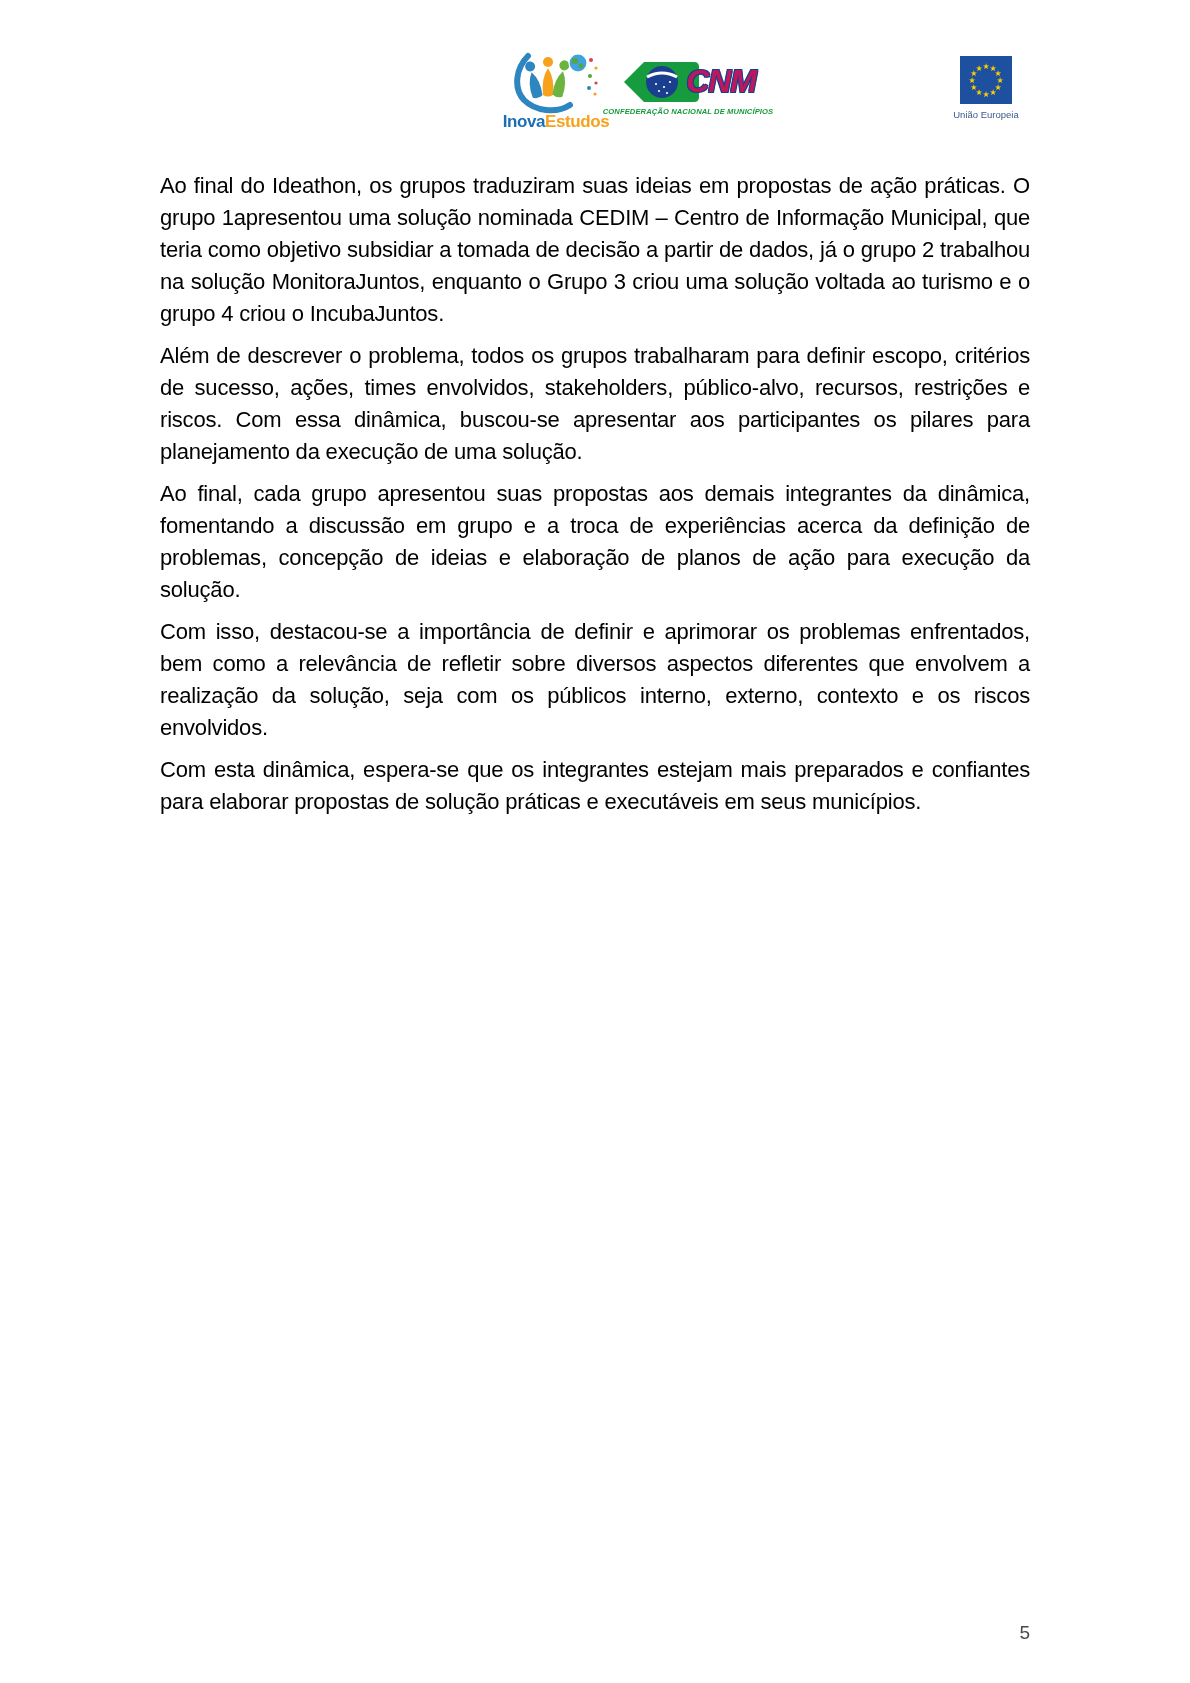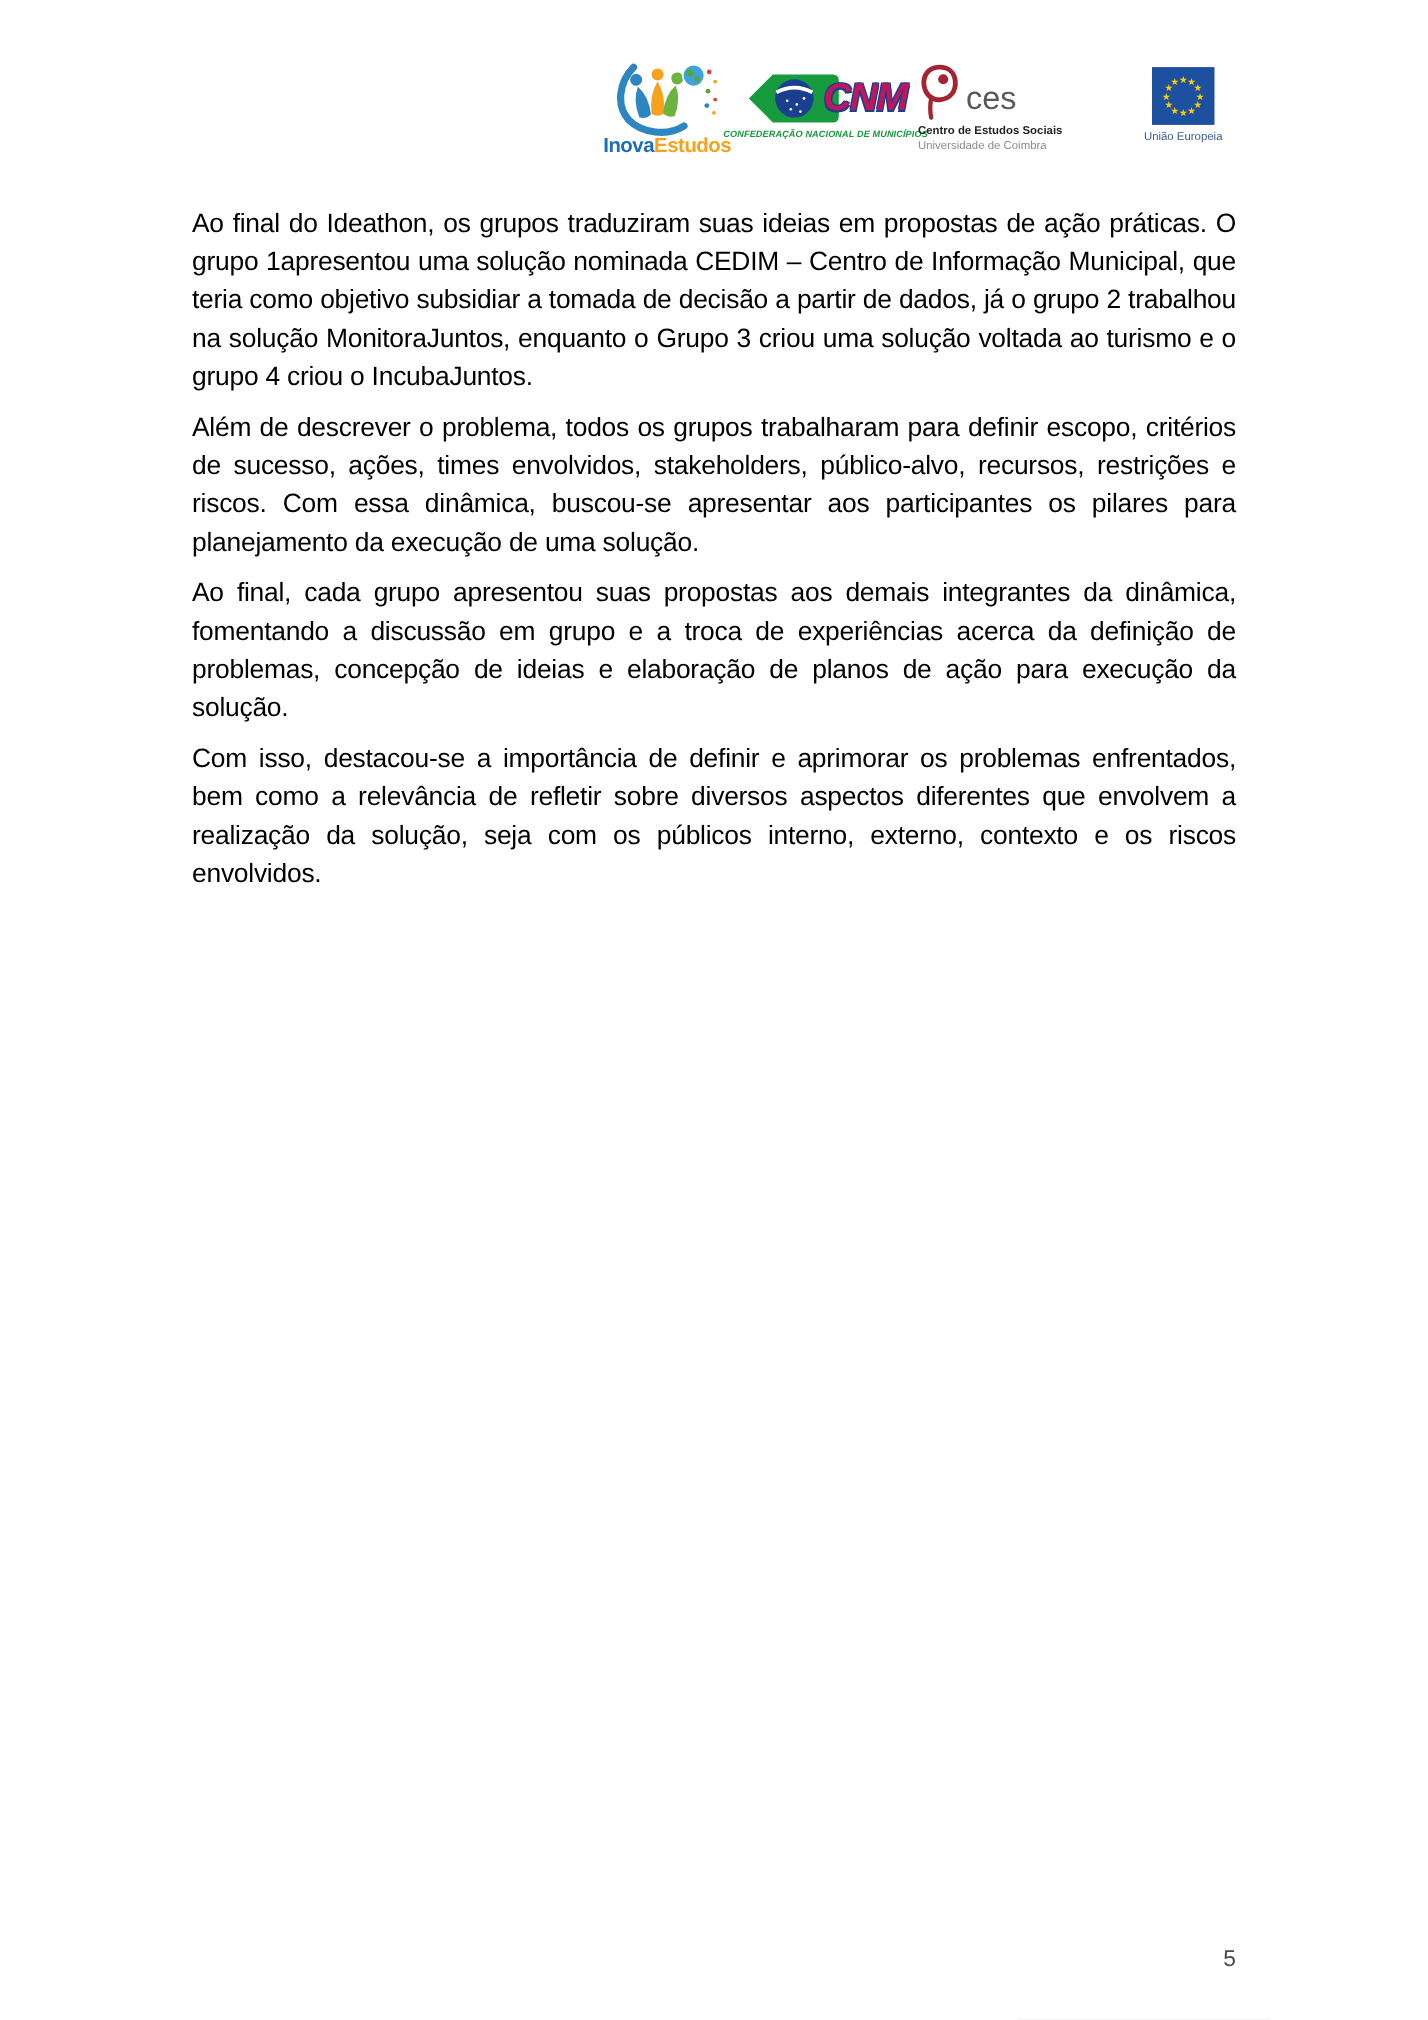--- a/index.html
+++ b/index.html
@@ -106,32 +106,20 @@
           <circle cx="44" cy="27" r="1.1" fill="#ffffff"></circle>
           <circle cx="50" cy="22" r="1.1" fill="#ffffff"></circle>
           <circle cx="39" cy="31" r="1.1" fill="#ffffff"></circle>
           <circle cx="47" cy="33" r="1.1" fill="#ffffff"></circle>
         </svg>
         <span class="cnm-acronym">CNM</span>
       </div>
       <div class="cnm-caption">CONFEDERAÇÃO NACIONAL DE MUNICÍPIOS</div>
     </div>
 
-    <div class="logo logo-ces">
-      <div class="ces-top">
-        <svg width="38" height="48" viewBox="0 0 38 48">
-          <path d="M18,4 C8,4 4,12 5,19 C6,27 12,32 19,31 C27,30 32,24 31,15 C30,8 25,4 18,4 Z" stroke="#a32531" stroke-width="4" fill="none" stroke-linecap="round"></path>
-          <circle cx="21" cy="14" r="4.2" fill="#a32531"></circle>
-          <path d="M11,30 C10,35 10,41 11,46" stroke="#a32531" stroke-width="3.6" fill="none" stroke-linecap="round"></path>
-        </svg>
-        <span class="ces-acronym">ces</span>
-      </div>
-      <div class="ces-caption1">Centro de Estudos Sociais</div>
-      <div class="ces-caption2">Universidade de Coimbra</div>
-    </div>
 
     <div class="logo logo-eu">
       <svg class="eu-flag" width="52" height="48" viewBox="0 0 52 48">
         <rect x="0" y="0" width="52" height="48" fill="#1e50a0"></rect>
         <g fill="#ffcc00" font-size="8" text-anchor="middle" font-family="'DejaVu Sans',sans-serif">
           <text x="26" y="13">★</text>
           <text x="33" y="14.9">★</text>
           <text x="38.1" y="20">★</text>
           <text x="40" y="27">★</text>
           <text x="38.1" y="34">★</text>
@@ -147,17 +135,18 @@
       <div class="eu-caption">União Europeia</div>
     </div>
 
   </div>
 
   <div class="content">
     <p>Ao final do Ideathon, os grupos traduziram suas ideias em propostas de ação práticas. O grupo 1apresentou uma solução nominada CEDIM – Centro de Informação Municipal, que teria como objetivo subsidiar a tomada de decisão a partir de dados, já o grupo 2 trabalhou na solução MonitoraJuntos, enquanto o Grupo 3 criou uma solução voltada ao turismo e o grupo 4 criou o IncubaJuntos.</p>
     <p>Além de descrever o problema, todos os grupos trabalharam para definir escopo, critérios de sucesso, ações, times envolvidos, stakeholders, público-alvo, recursos, restrições e riscos. Com essa dinâmica, buscou-se apresentar aos participantes os pilares para planejamento da execução de uma solução.</p>
     <p>Ao final, cada grupo apresentou suas propostas aos demais integrantes da dinâmica, fomentando a discussão em grupo e a troca de experiências acerca da definição de problemas, concepção de ideias e elaboração de planos de ação para execução da solução.</p>
     <p>Com isso, destacou-se a importância de definir e aprimorar os problemas enfrentados, bem como a relevância de refletir sobre diversos aspectos diferentes que envolvem a realização da solução, seja com os públicos interno, externo, contexto e os riscos envolvidos.</p>
+    <p>Com esta dinâmica, espera-se que os integrantes estejam mais preparados e confiantes para elaborar propostas de solução práticas e executáveis em seus municípios.</p>
   </div>
 
   <div class="page-number">5</div>
 
 </div>
 
 </body></html>

